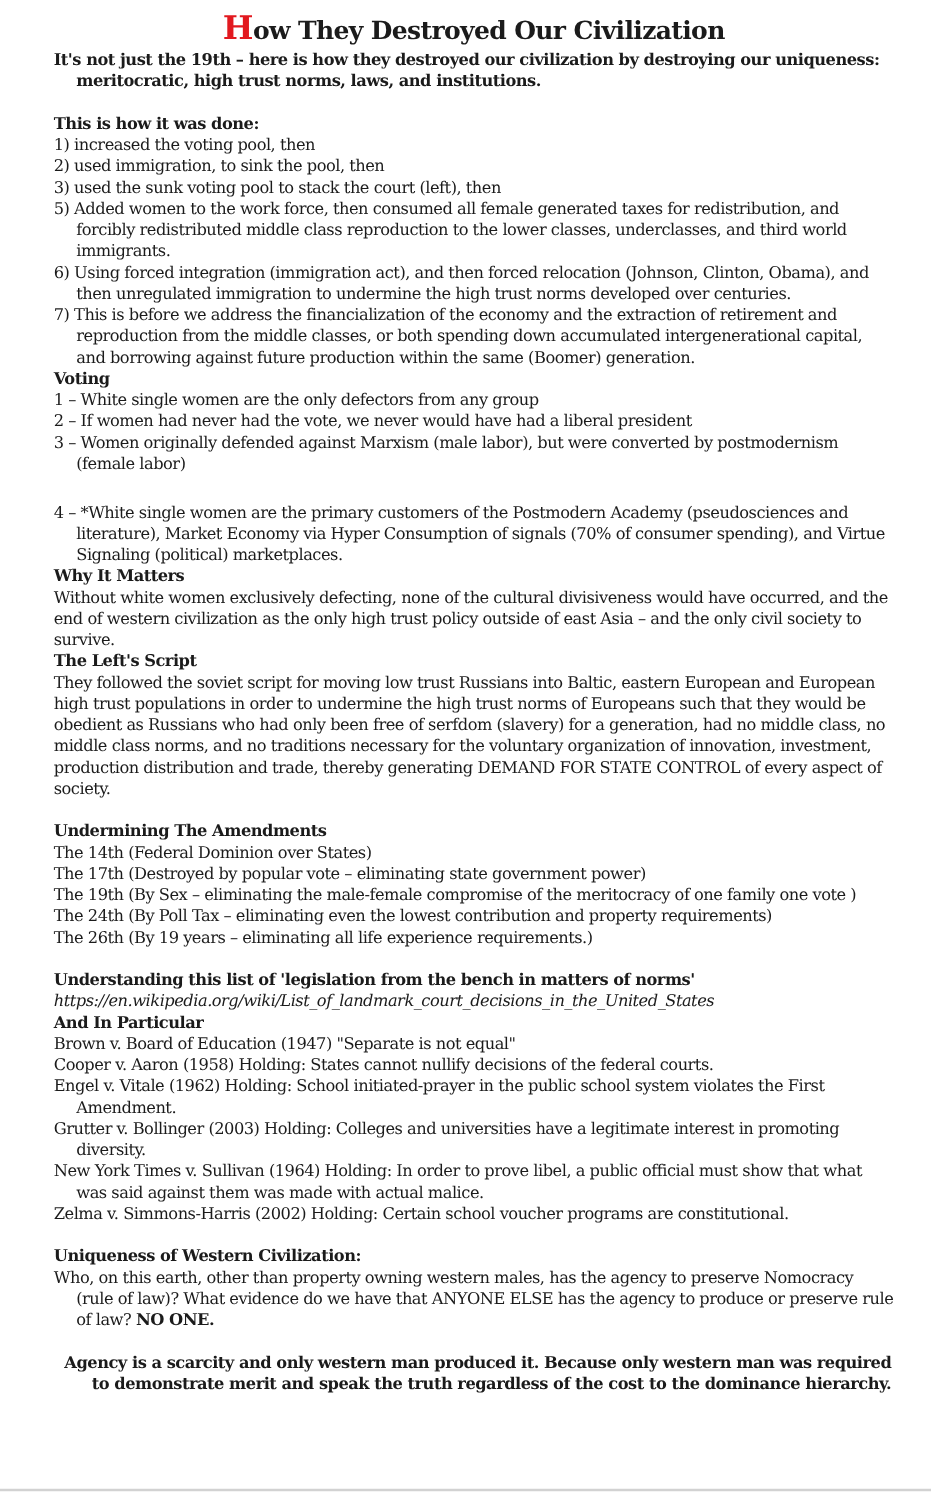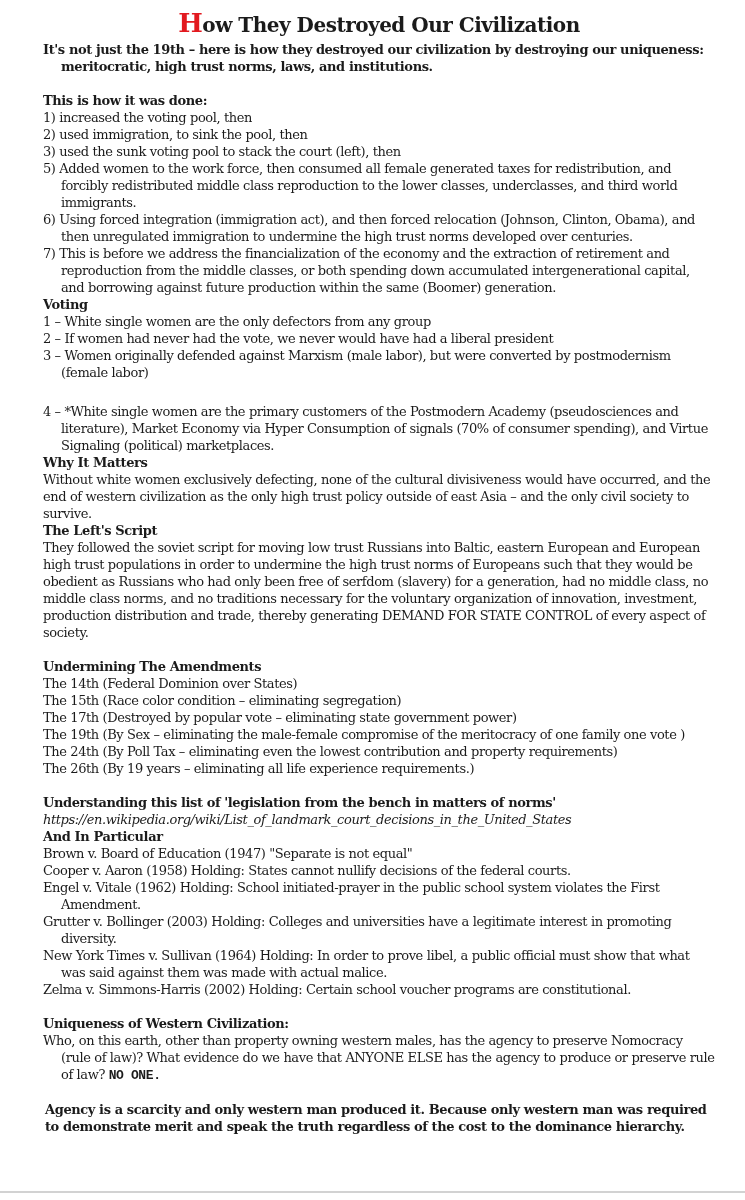--- a/index.html
+++ b/index.html
@@ -47,30 +47,30 @@
   .p-item {
     padding-left: 18px;
     text-indent: -18px;
   }
   .p-para {}
   .p-link {
     font-style: italic;
   }
   .p-center {
     font-weight: bold;
-    text-align: left;
+    text-align: right;
     padding: 0 2px;
   }
   .p-gap {
     height: 17px;
   }
   .gap-before {
     margin-top: 22px;
   }
-  .p-item b, .p-center b { font-weight: bold; font-family: Liberation Mono, monospace; }
+  .p-item b, .p-center b { font-weight: bold; }
   .bottom-line {
     position: absolute;
     left: 0;
     top: 1191px;
     width: 745px;
     height: 2px;
     background: #d2d2d2;
   }
 </style>
 </head>
@@ -92,21 +92,20 @@
     <div class="p-item"><span>2 – If women had never had the vote, we never would have had a liberal president</span></div>
     <div class="p-item"><span>3 – Women originally defended against Marxism (male labor), but were converted by postmodernism (female labor)</span></div>
     <div class="p-item gap-before"><span>4 – *White single women are the primary customers of the Postmodern Academy (pseudosciences and literature), Market Economy via Hyper Consumption of signals (70% of consumer spending), and Virtue Signaling (political) marketplaces.</span></div>
     <div class="p-heading"><span>Why It Matters</span></div>
     <div class="p-para"><span>Without white women exclusively defecting, none of the cultural divisiveness would have occurred, and the end of western civilization as the only high trust policy outside of east Asia – and the only civil society to survive.</span></div>
     <div class="p-heading"><span>The Left's Script</span></div>
     <div class="p-para"><span>They followed the soviet script for moving low trust Russians into Baltic, eastern European and European high trust populations in order to undermine the high trust norms of Europeans such that they would be obedient as Russians who had only been free of serfdom (slavery) for a generation, had no middle class, no middle class norms, and no traditions necessary for the voluntary organization of innovation, investment, production distribution and trade, thereby generating DEMAND FOR STATE CONTROL of every aspect of society.</span></div>
     <div class="p-gap"></div>
     <div class="p-heading"><span>Undermining The Amendments</span></div>
     <div class="p-item"><span>The 14th (Federal Dominion over States)</span></div>
-    <div class="p-item"><span>The 15th (Race color condition – eliminating segregation)</span></div>
     <div class="p-item"><span>The 17th (Destroyed by popular vote – eliminating state government power)</span></div>
     <div class="p-item"><span>The 19th (By Sex – eliminating the male-female compromise of the meritocracy of one family one vote )</span></div>
     <div class="p-item"><span>The 24th (By Poll Tax – eliminating even the lowest contribution and property requirements)</span></div>
     <div class="p-item"><span>The 26th (By 19 years – eliminating all life experience requirements.)</span></div>
     <div class="p-gap"></div>
     <div class="p-heading"><span>Understanding this list of 'legislation from the bench in matters of norms'</span></div>
     <div class="p-link"><span>https://en.wikipedia.org/wiki/List_of_landmark_court_decisions_in_the_United_States</span></div>
     <div class="p-heading"><span>And In Particular</span></div>
     <div class="p-item"><span>Brown v. Board of Education (1947) "Separate is not equal"</span></div>
     <div class="p-item"><span>Cooper v. Aaron (1958) Holding: States cannot nullify decisions of the federal courts.</span></div>

